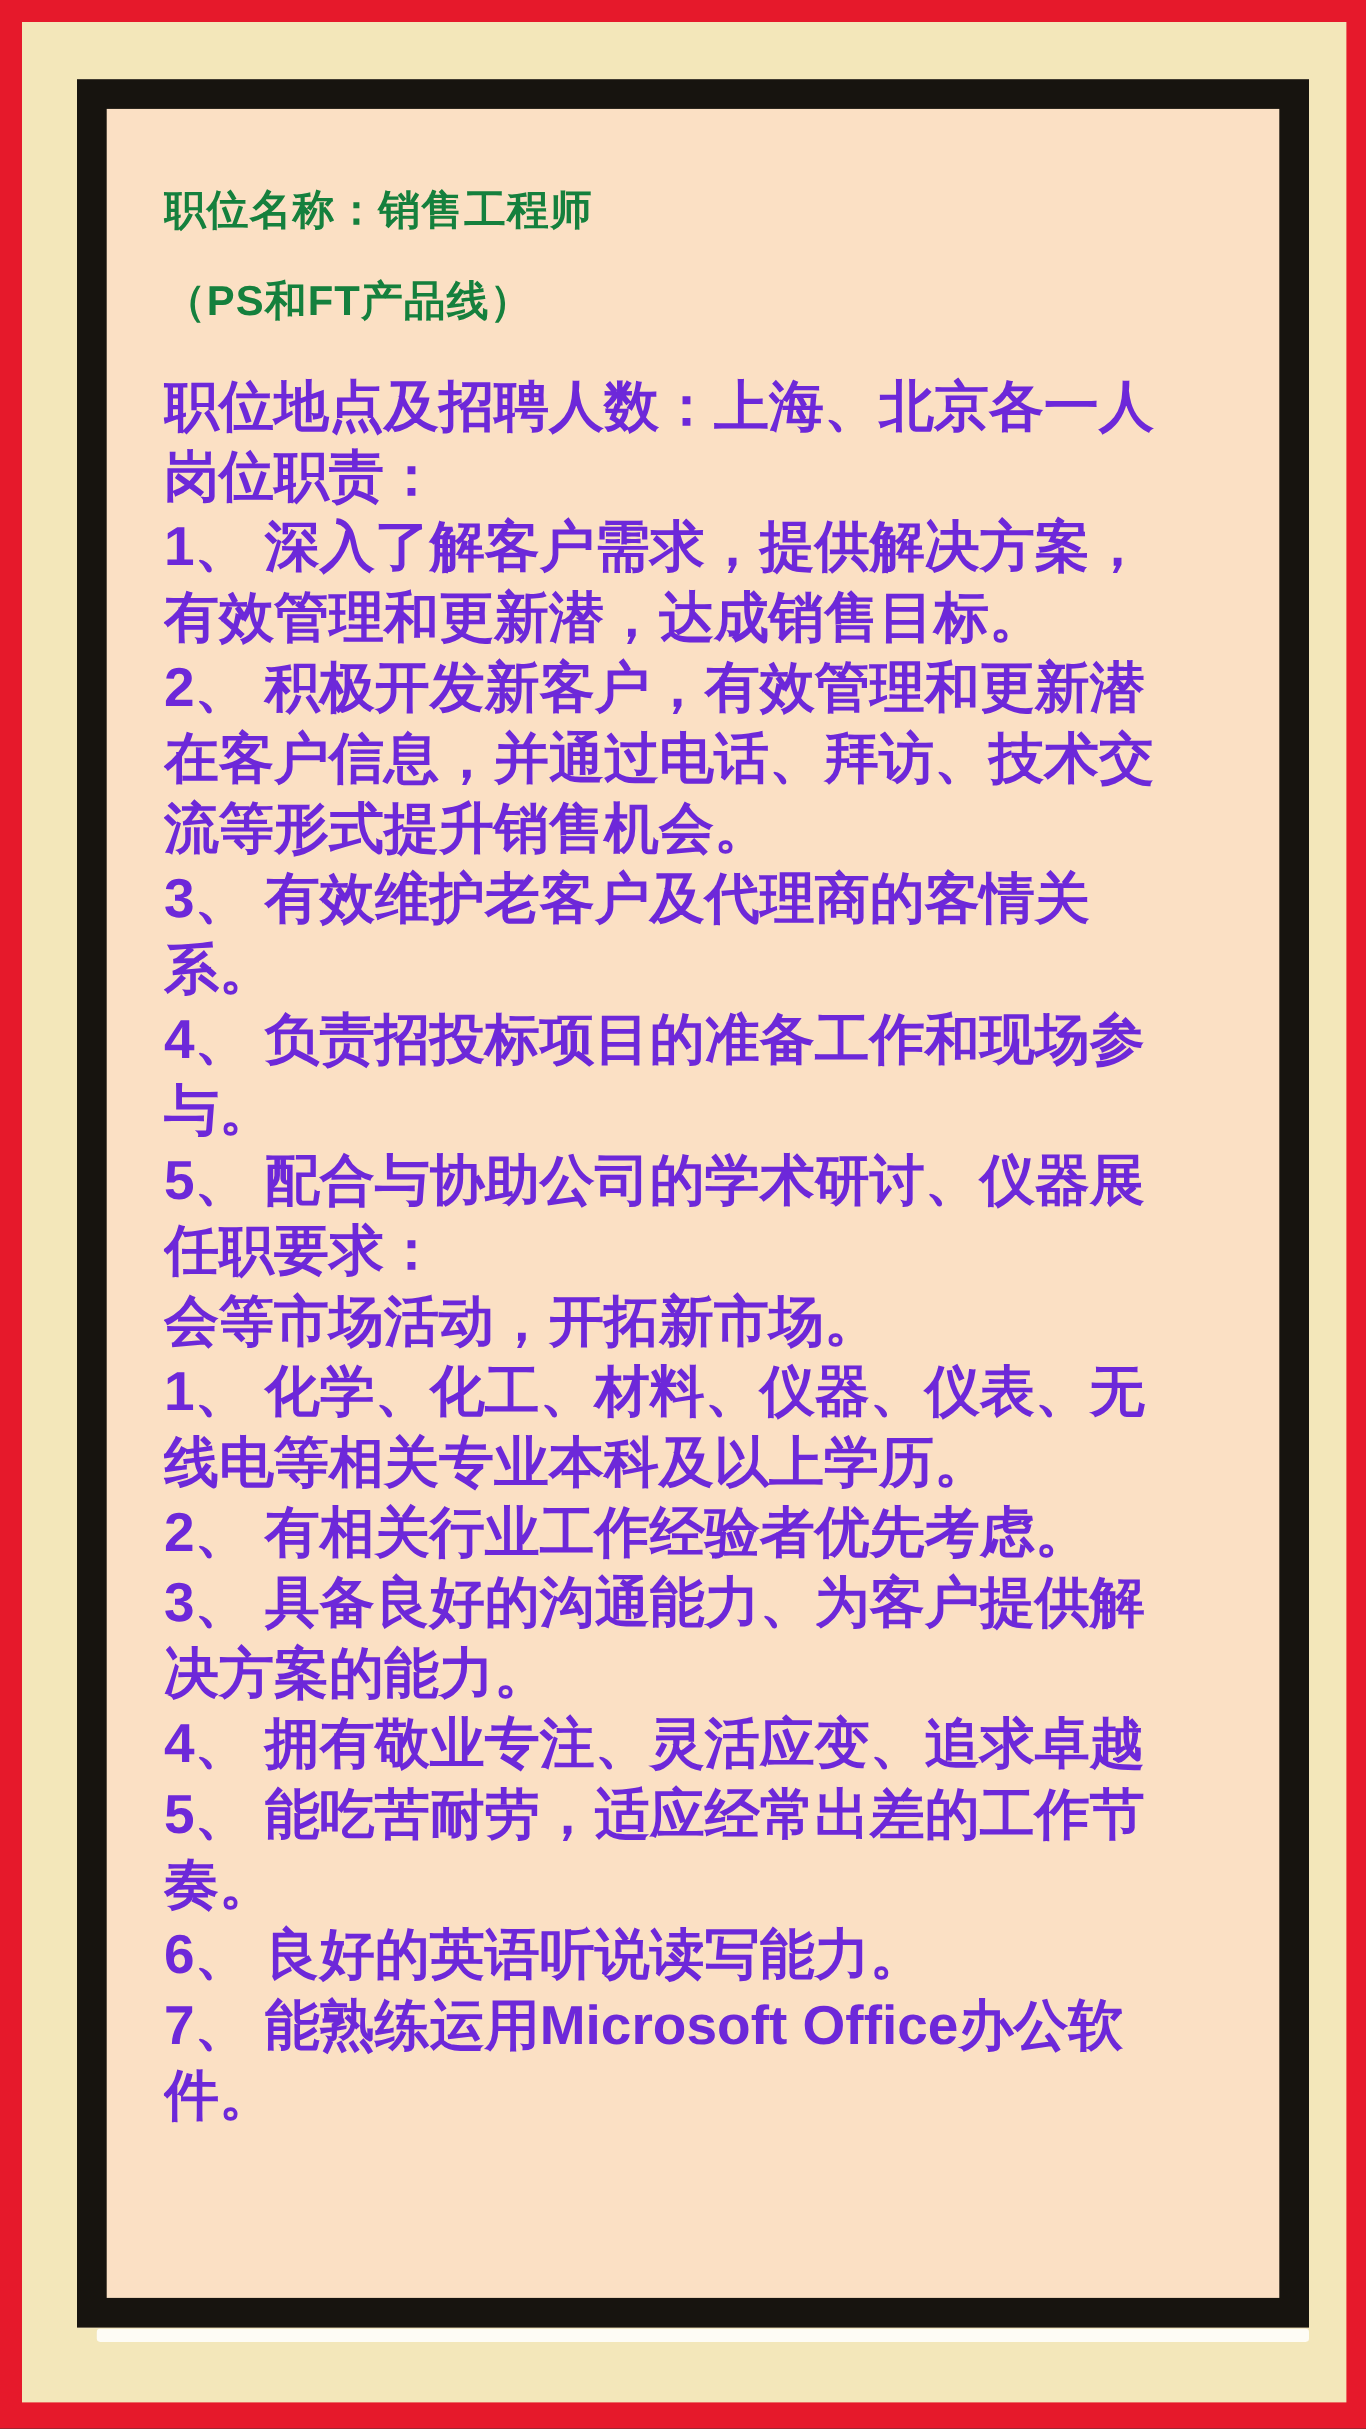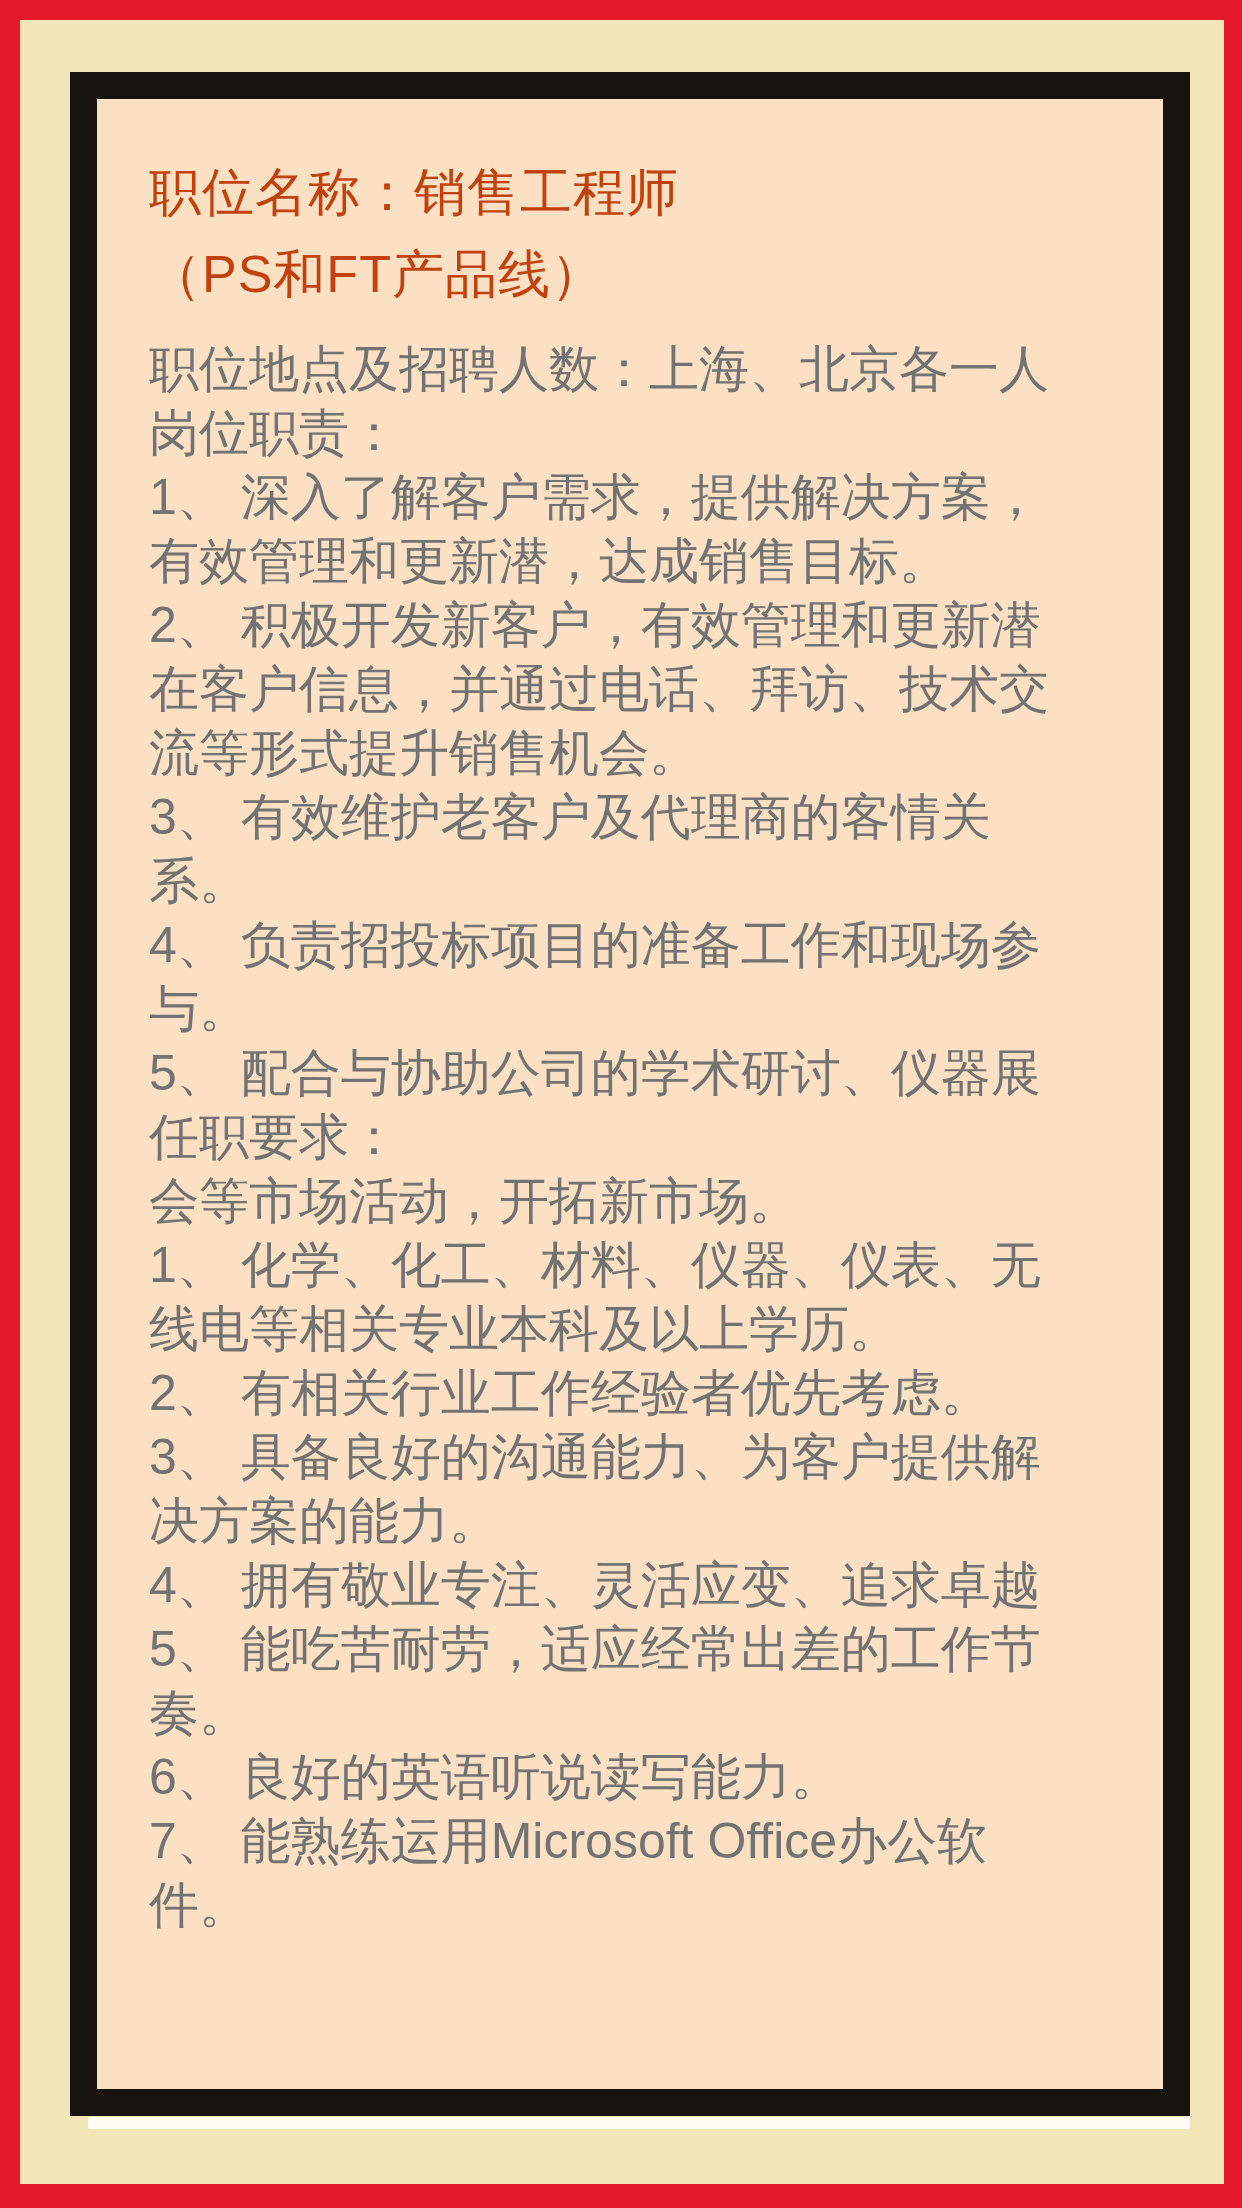--- a/index.html
+++ b/index.html
@@ -46,34 +46,34 @@
     position: absolute;
     top: 52px;
     left: 52px;
     right: 16px;
     bottom: 0;
     color: #17130E;
     overflow: hidden;
   }
   .title {
     margin: 0 0 22px 0;
-    font-size: 52px;
-    font-weight: 400;
+    font-size: 38px;
+    font-weight: 700;
     line-height: 82px;
     letter-spacing: 1px;
-    color: #c2410c;
+    color: #15803d;
   }
   .title .line {
     white-space: nowrap;
   }
   .body-text {
     font-size: 50px;
-    font-weight: 400;
+    font-weight: 700;
     line-height: 64px;
-    color: #737373;
+    color: #6d28d9;
   }
   .body-text .line {
     white-space: nowrap;
   }
 </style>
 </head>
 <body>
 
 <div class="poster">
   <div class="mat">

